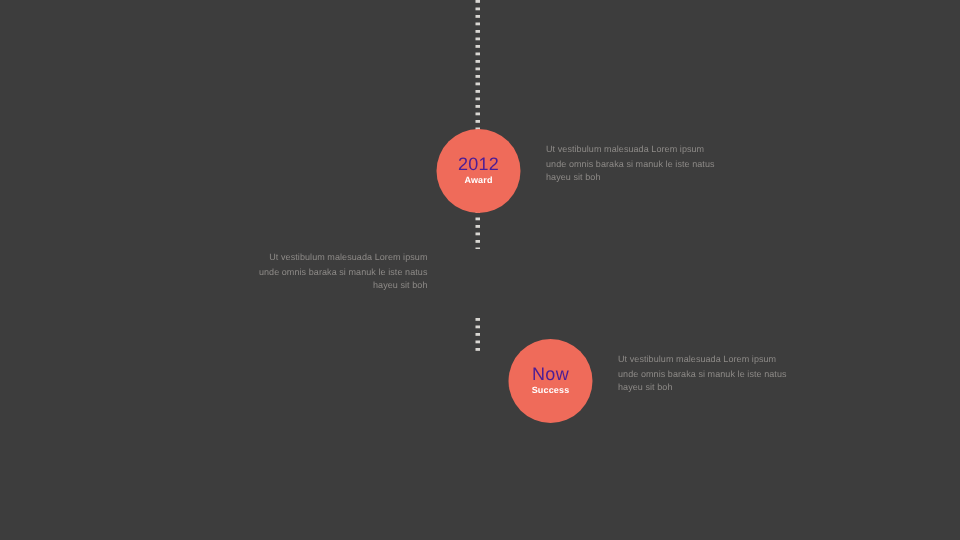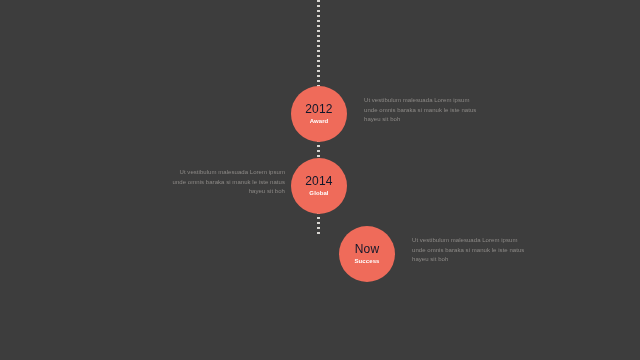--- a/index.html
+++ b/index.html
@@ -58,21 +58,21 @@
     border-radius: 50%;
     background: #ef6b5a;
     display: flex;
     flex-direction: column;
     align-items: center;
     justify-content: center;
     box-sizing: border-box;
   }
 
   .node-title {
-    color: #0f172a;
+    color: #4c1d95;
     font-size: 12px;
     font-weight: 400;
     line-height: 13px;
     letter-spacing: 0.2px;
   }
   .node-sub {
     color: #ffffff;
     font-size: 6px;
     font-weight: bold;
     line-height: 10px;
@@ -116,24 +116,20 @@
       <span class="node-sub">Award</span>
     </div>
     <div class="desc desc-right">
       <span class="desc-line">Ut vestibulum malesuada Lorem ipsum</span>
       <span class="desc-line">unde omnis baraka si manuk le iste natus</span>
       <span class="desc-line">hayeu sit boh</span>
     </div>
   </div>
 
   <div class="milestone" style="top:158px;">
-    <div class="node">
-      <span class="node-title">2014</span>
-      <span class="node-sub">Global</span>
-    </div>
     <div class="desc desc-left">
       <span class="desc-line">Ut vestibulum malesuada Lorem ipsum</span>
       <span class="desc-line">unde omnis baraka si manuk le iste natus</span>
       <span class="desc-line">hayeu sit boh</span>
     </div>
   </div>
 
   <div class="milestone" style="top:226px;margin-left:48px;">
     <div class="node">
       <span class="node-title">Now</span>

